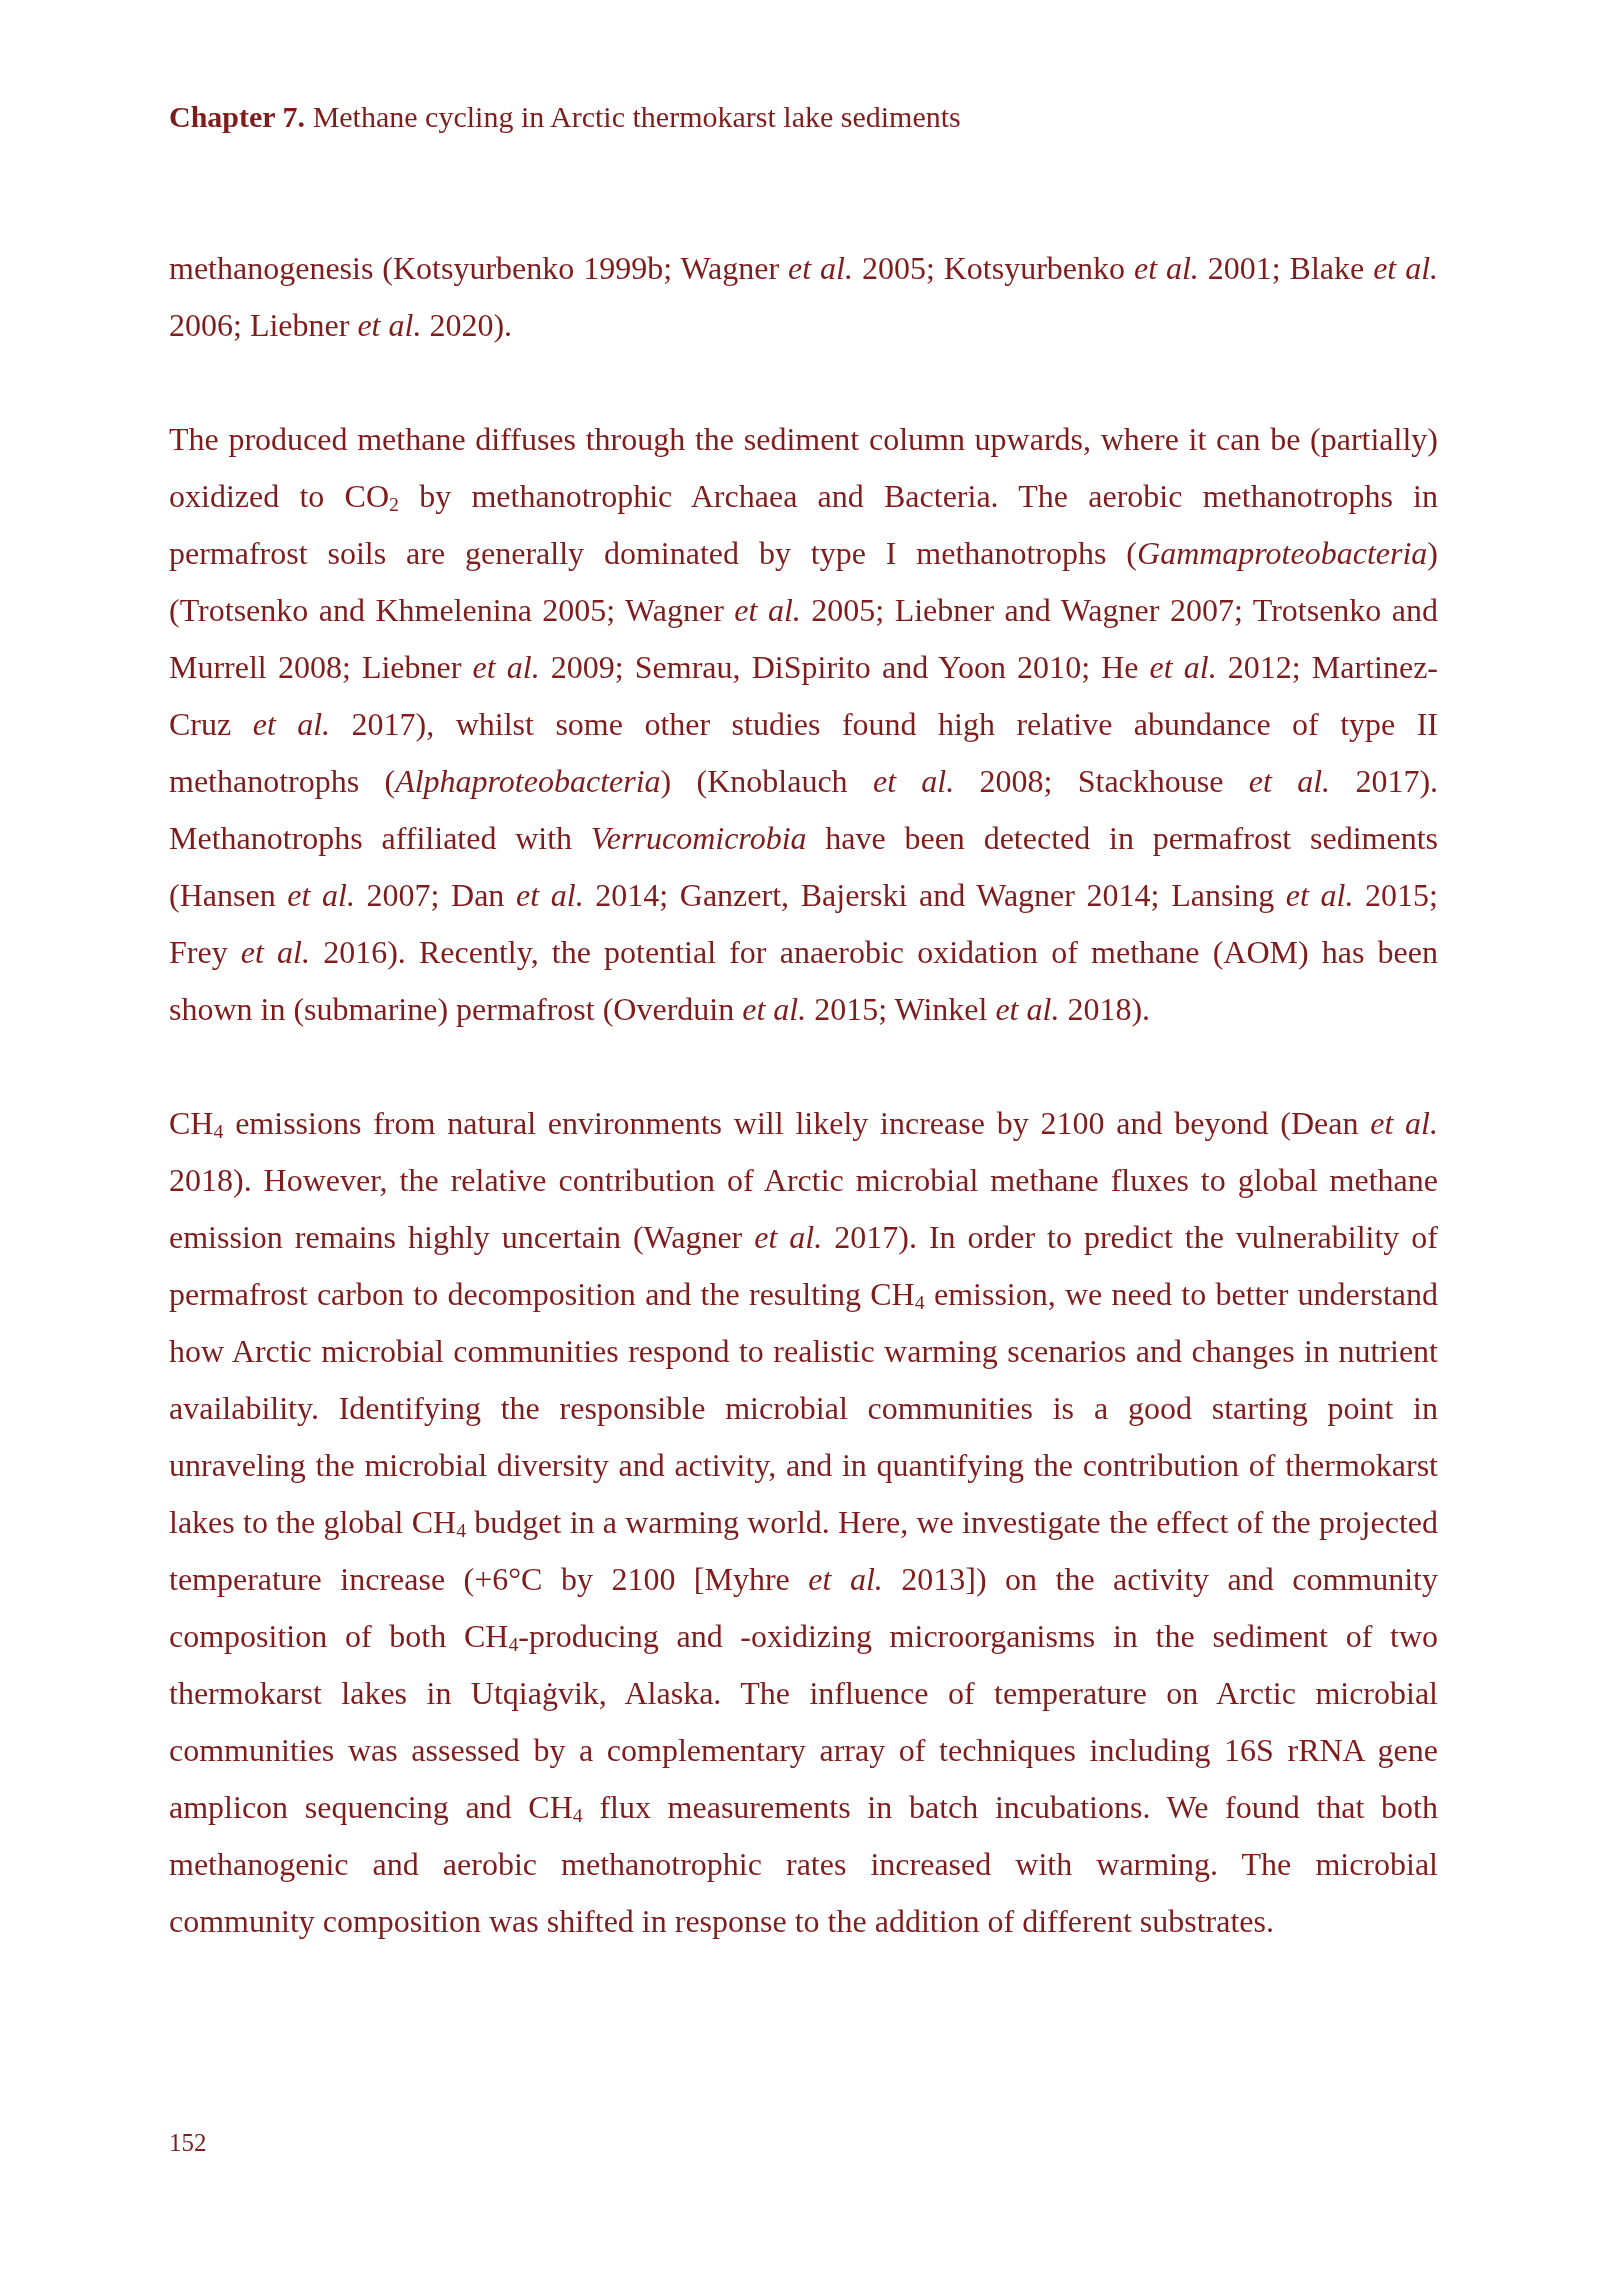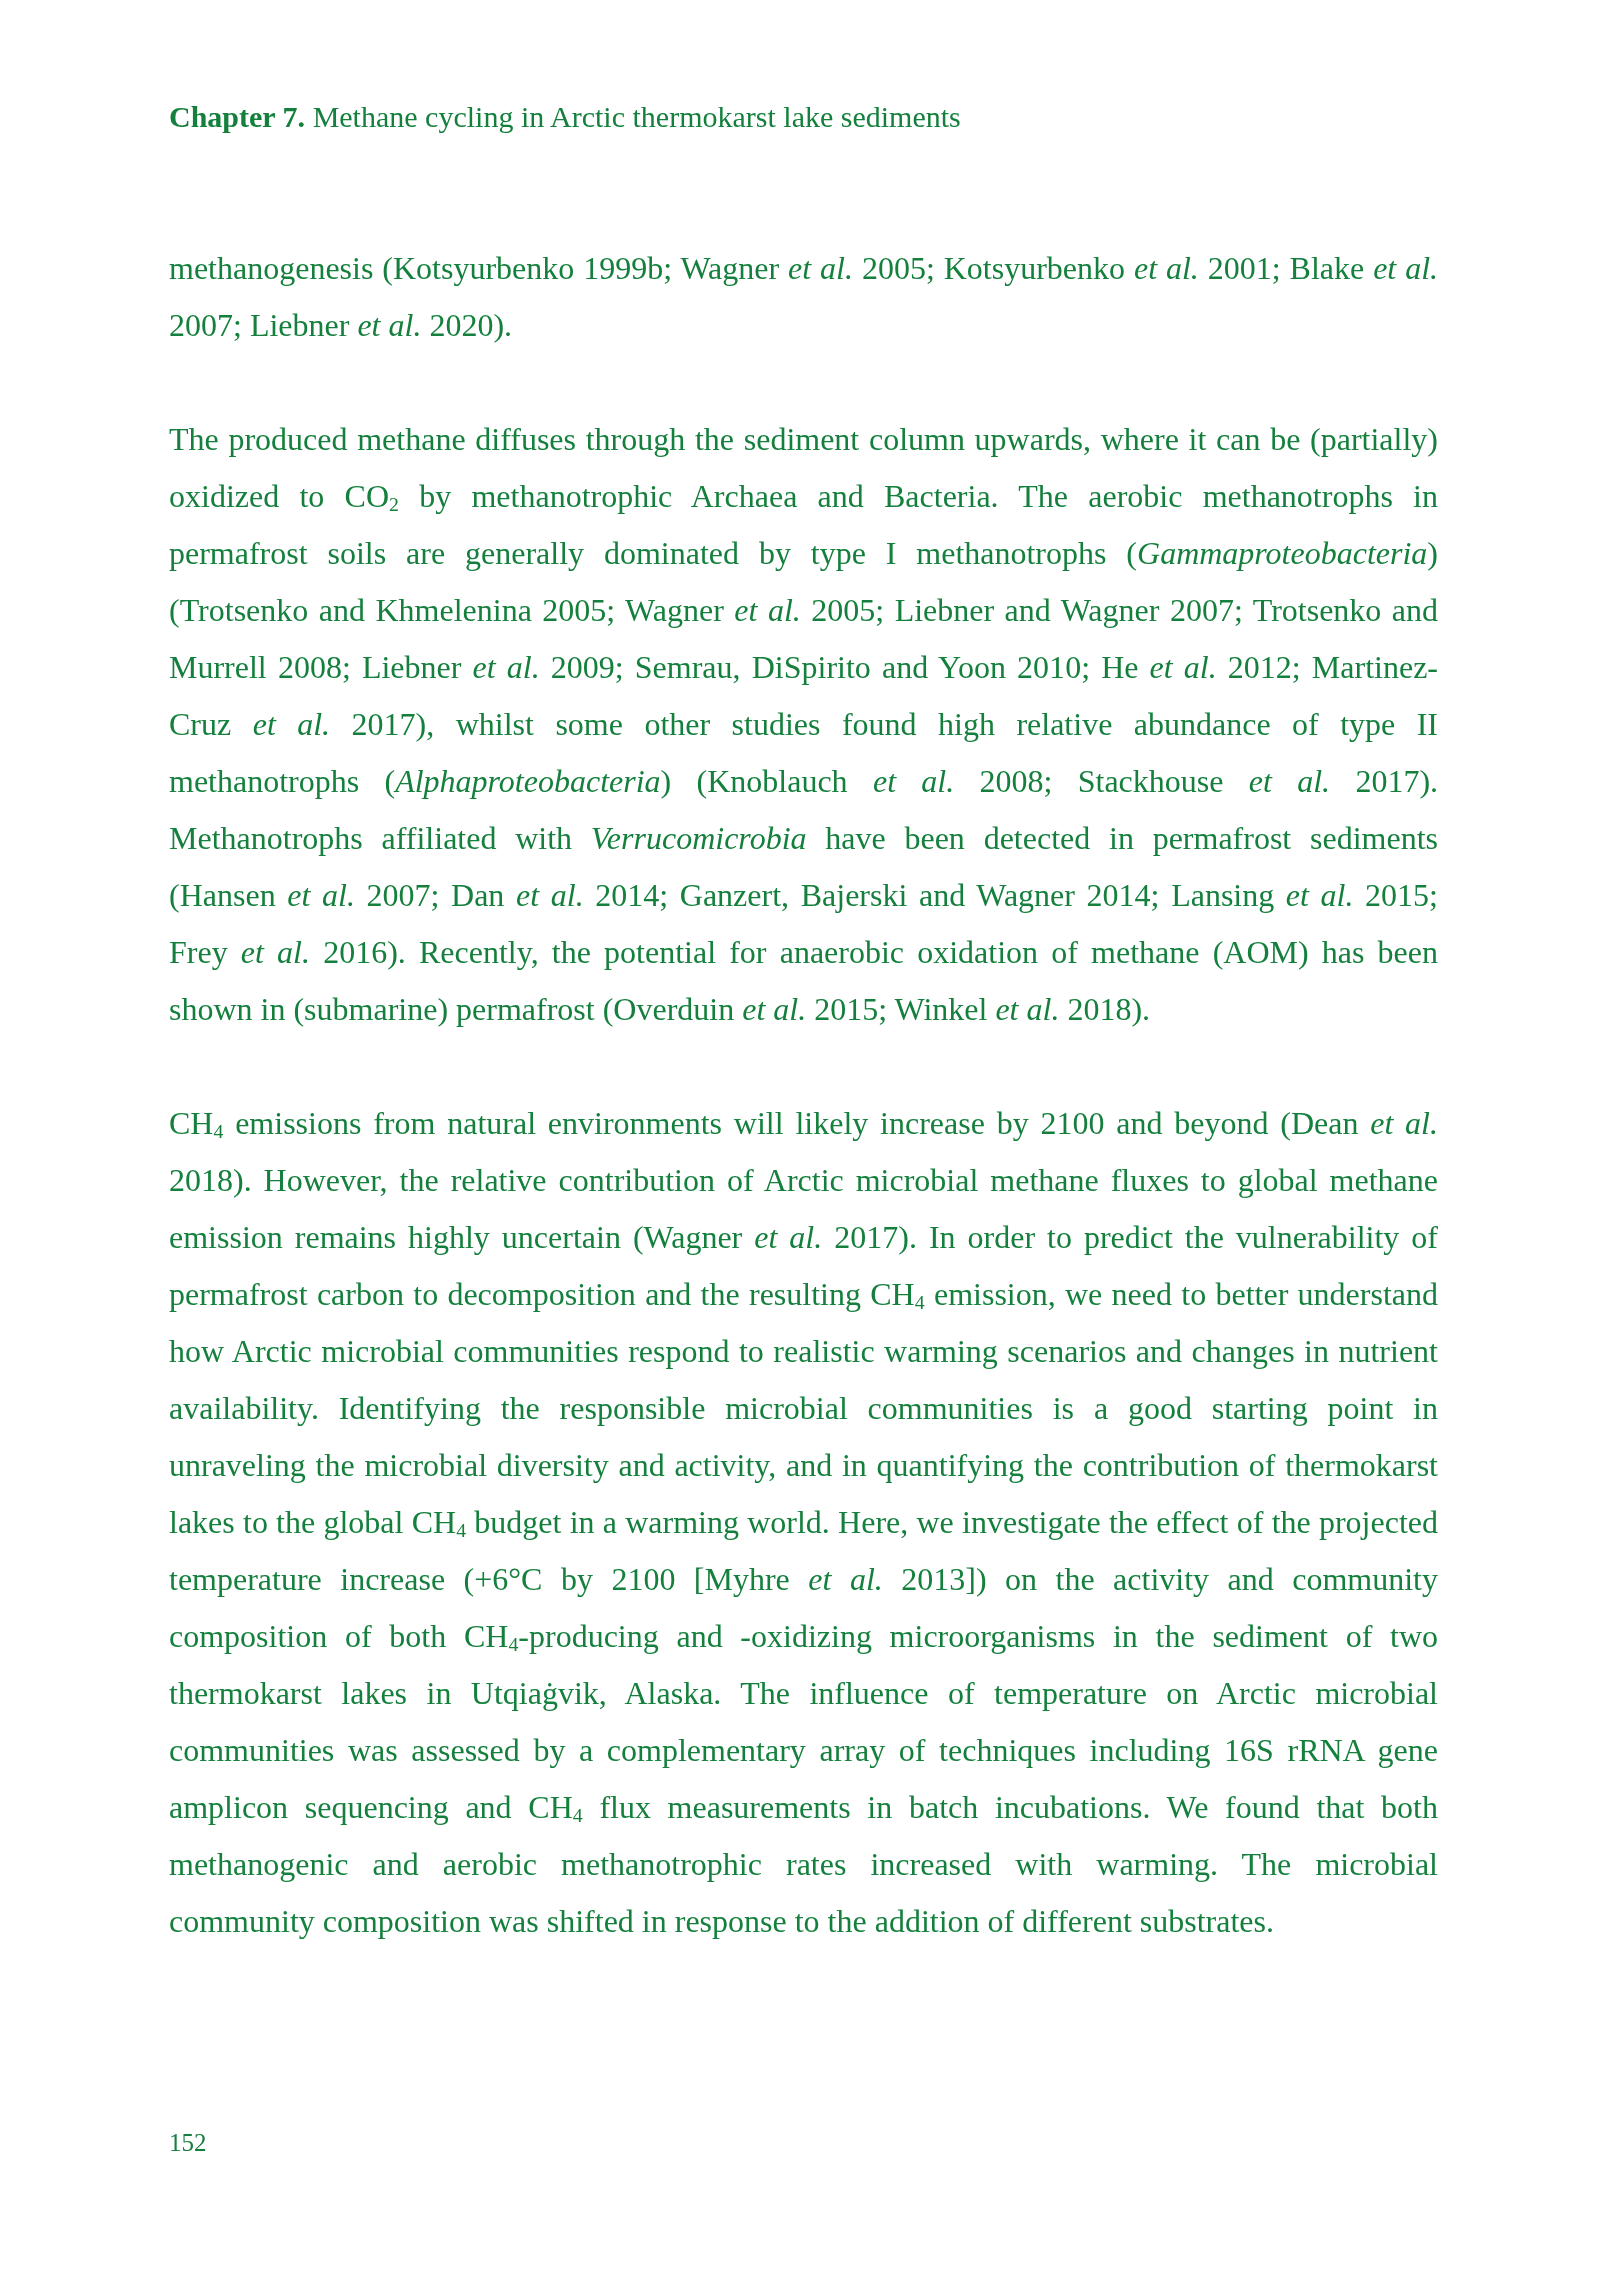--- a/index.html
+++ b/index.html
@@ -53,28 +53,28 @@
     position: absolute;
     left: 169px;
     top: 2130px;
     font-size: 25px;
     line-height: 1;
   }
 </style>
 </head>
 <body>
 
-<div class="page" style="color: #15803d; background: rgb(255, 255, 255);">
+<div class="page" style="color: #7f1d1d; background: rgb(255, 255, 255);">
 
   <div class="chapter-header">
     <span class="chapter-label">Chapter 7.</span><span> Methane cycling in Arctic thermokarst lake sediments</span>
   </div>
 
   <div class="page-body">
-    <p><span>methanogenesis (Kotsyurbenko 1999b; Wagner </span><em>et al.</em><span> 2005; Kotsyurbenko </span><em>et al.</em><span> 2001; Blake </span><em>et al.</em><span> 2007; Liebner </span><em>et al.</em><span> 2020).</span></p>
+    <p><span>methanogenesis (Kotsyurbenko 1999b; Wagner </span><em>et al.</em><span> 2005; Kotsyurbenko </span><em>et al.</em><span> 2001; Blake </span><em>et al.</em><span> 2006; Liebner </span><em>et al.</em><span> 2020).</span></p>
     <p><span>The produced methane diffuses through the sediment column upwards, where it can be (partially) oxidized to CO</span><sub>2</sub><span> by methanotrophic Archaea and Bacteria. The aerobic methanotrophs in permafrost soils are generally dominated by type I methanotrophs (</span><em>Gammaproteobacteria</em><span>) (Trotsenko and Khmelenina 2005; Wagner </span><em>et al.</em><span> 2005; Liebner and Wagner 2007; Trotsenko and Murrell 2008; Liebner </span><em>et al.</em><span> 2009; Semrau, DiSpirito and Yoon 2010; He </span><em>et al.</em><span> 2012; Martinez-Cruz </span><em>et al.</em><span> 2017), whilst some other studies found high relative abundance of type II methanotrophs (</span><em>Alphaproteobacteria</em><span>) (Knoblauch </span><em>et al.</em><span> 2008; Stackhouse </span><em>et al.</em><span> 2017). Methanotrophs affiliated with </span><em>Verrucomicrobia</em><span> have been detected in permafrost sediments (Hansen </span><em>et al.</em><span> 2007; Dan </span><em>et al.</em><span> 2014; Ganzert, Bajerski and Wagner 2014; Lansing </span><em>et al.</em><span> 2015; Frey </span><em>et al.</em><span> 2016). Recently, the potential for anaerobic oxidation of methane (AOM) has been shown in (submarine) permafrost (Overduin </span><em>et al.</em><span> 2015; Winkel </span><em>et al.</em><span> 2018).</span></p>
     <p><span>CH</span><sub>4</sub><span> emissions from natural environments will likely increase by 2100 and beyond (Dean </span><em>et al.</em><span> 2018). However, the relative contribution of Arctic microbial methane fluxes to global methane emission remains highly uncertain (Wagner </span><em>et al.</em><span> 2017). In order to predict the vulnerability of permafrost carbon to decomposition and the resulting CH</span><sub>4</sub><span> emission, we need to better understand how Arctic microbial communities respond to realistic warming scenarios and changes in nutrient availability. Identifying the responsible microbial communities is a good starting point in unraveling the microbial diversity and activity, and in quantifying the contribution of thermokarst lakes to the global CH</span><sub>4</sub><span> budget in a warming world. Here, we investigate the effect of the projected temperature increase (+6°C by 2100 [Myhre </span><em>et al.</em><span> 2013]) on the activity and community composition of both CH</span><sub>4</sub><span>-producing and -oxidizing microorganisms in the sediment of two thermokarst lakes in Utqiaġvik, Alaska. The influence of temperature on Arctic microbial communities was assessed by a complementary array of techniques including 16S rRNA gene amplicon sequencing and CH</span><sub>4</sub><span> flux measurements in batch incubations. We found that both methanogenic and aerobic methanotrophic rates increased with warming. The microbial community composition was shifted in response to the addition of different substrates.</span></p>
   </div>
 
   <div class="page-footer">152</div>
 
 </div>
 
 
 </body></html>

